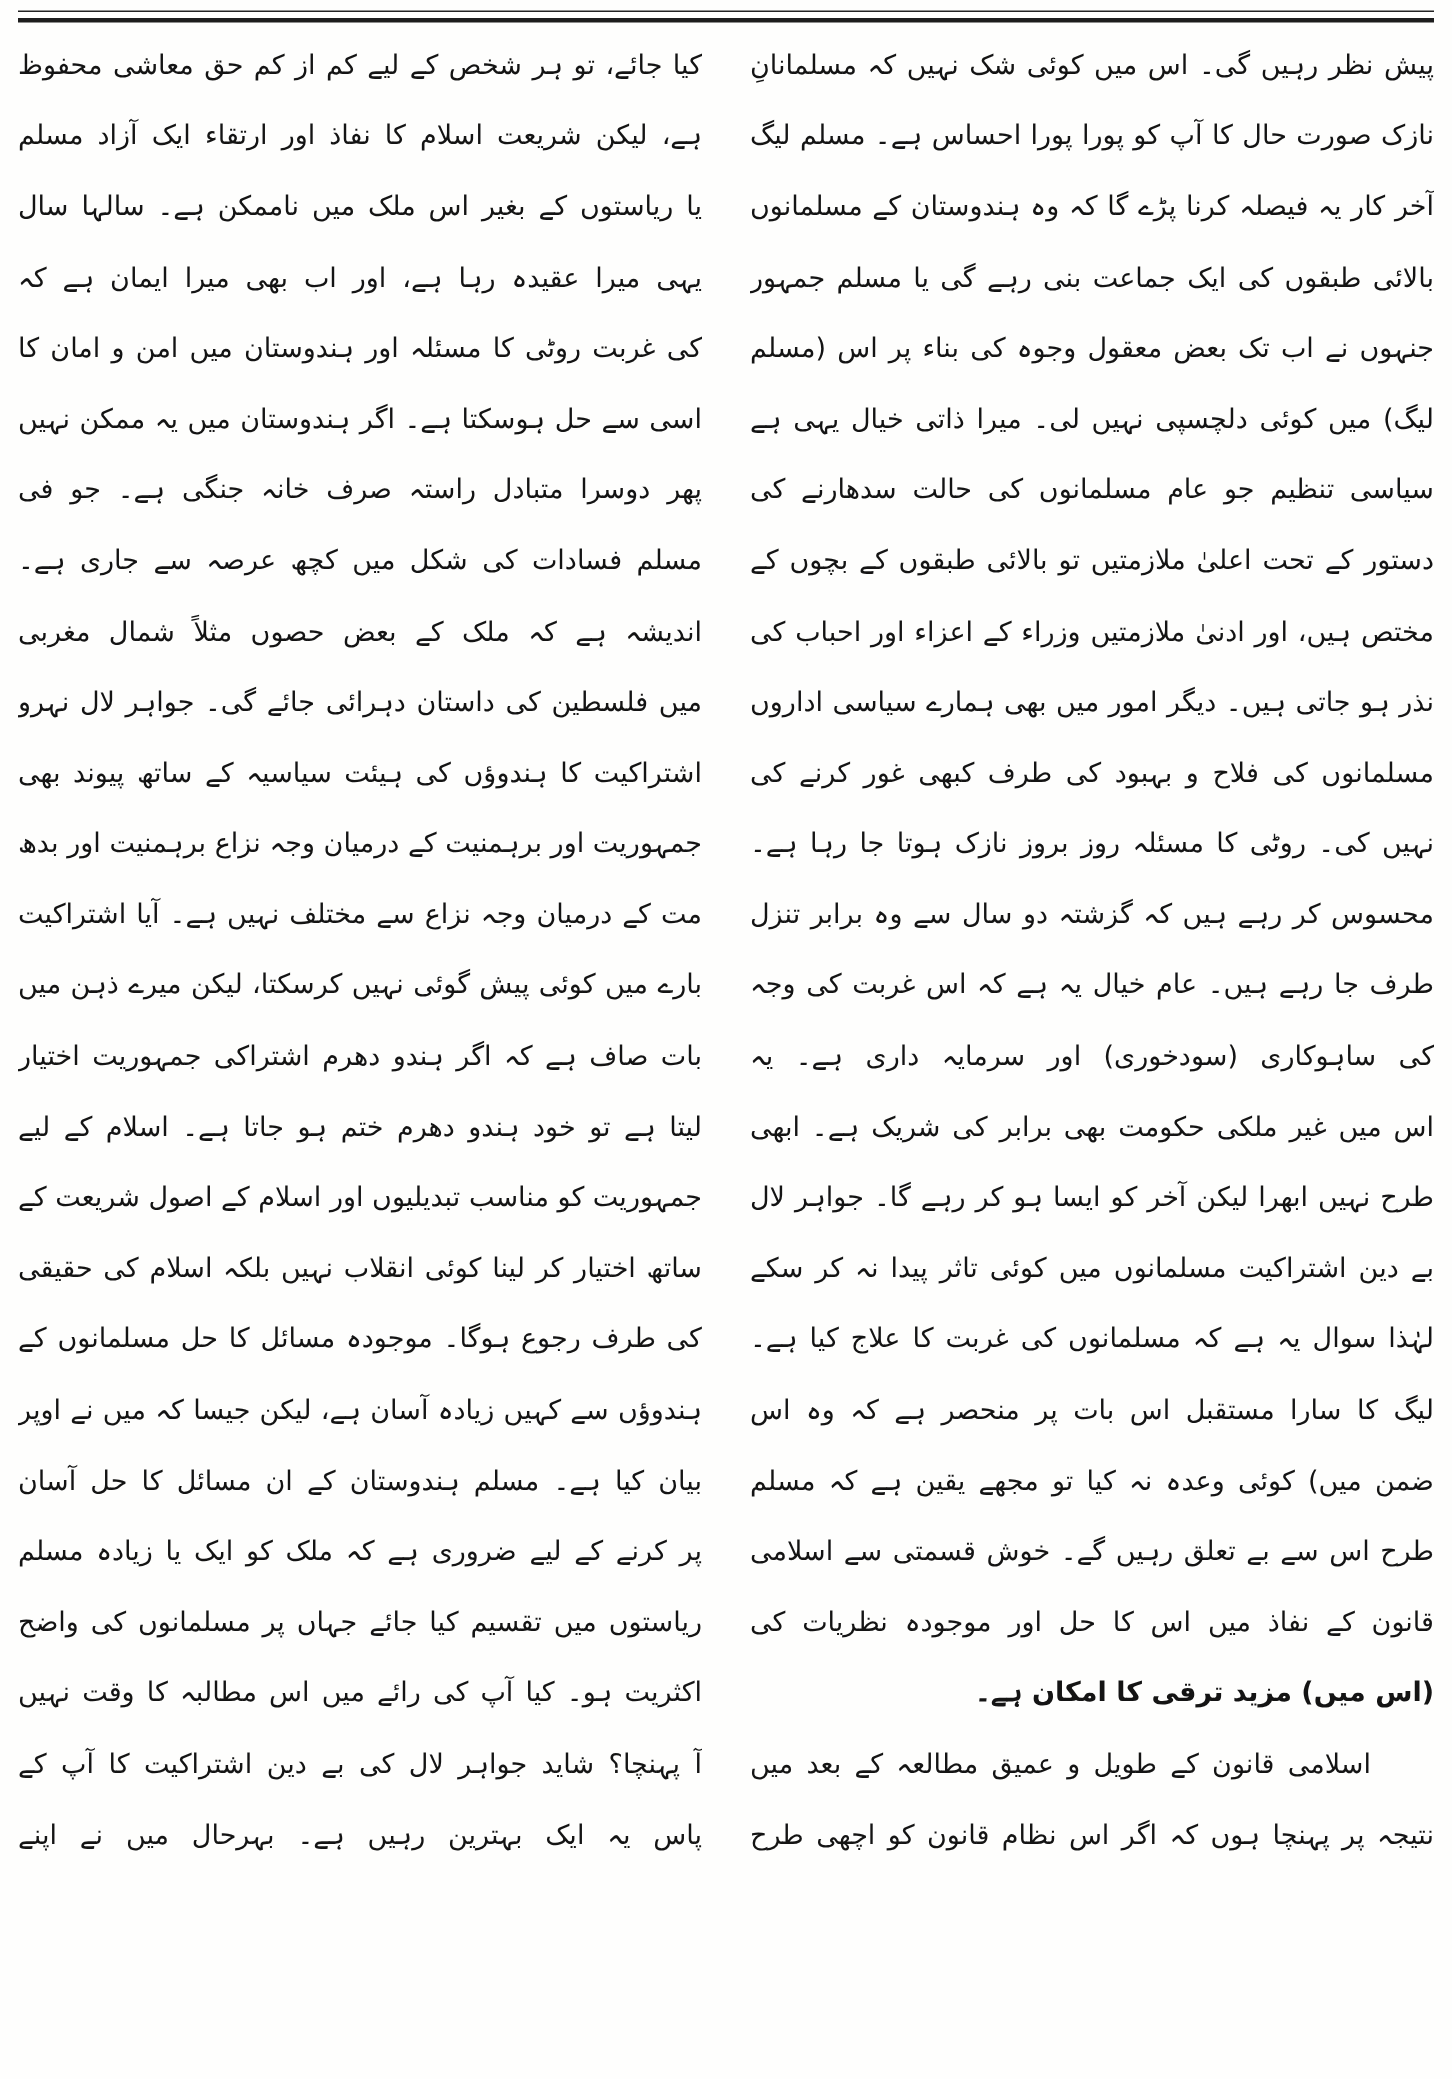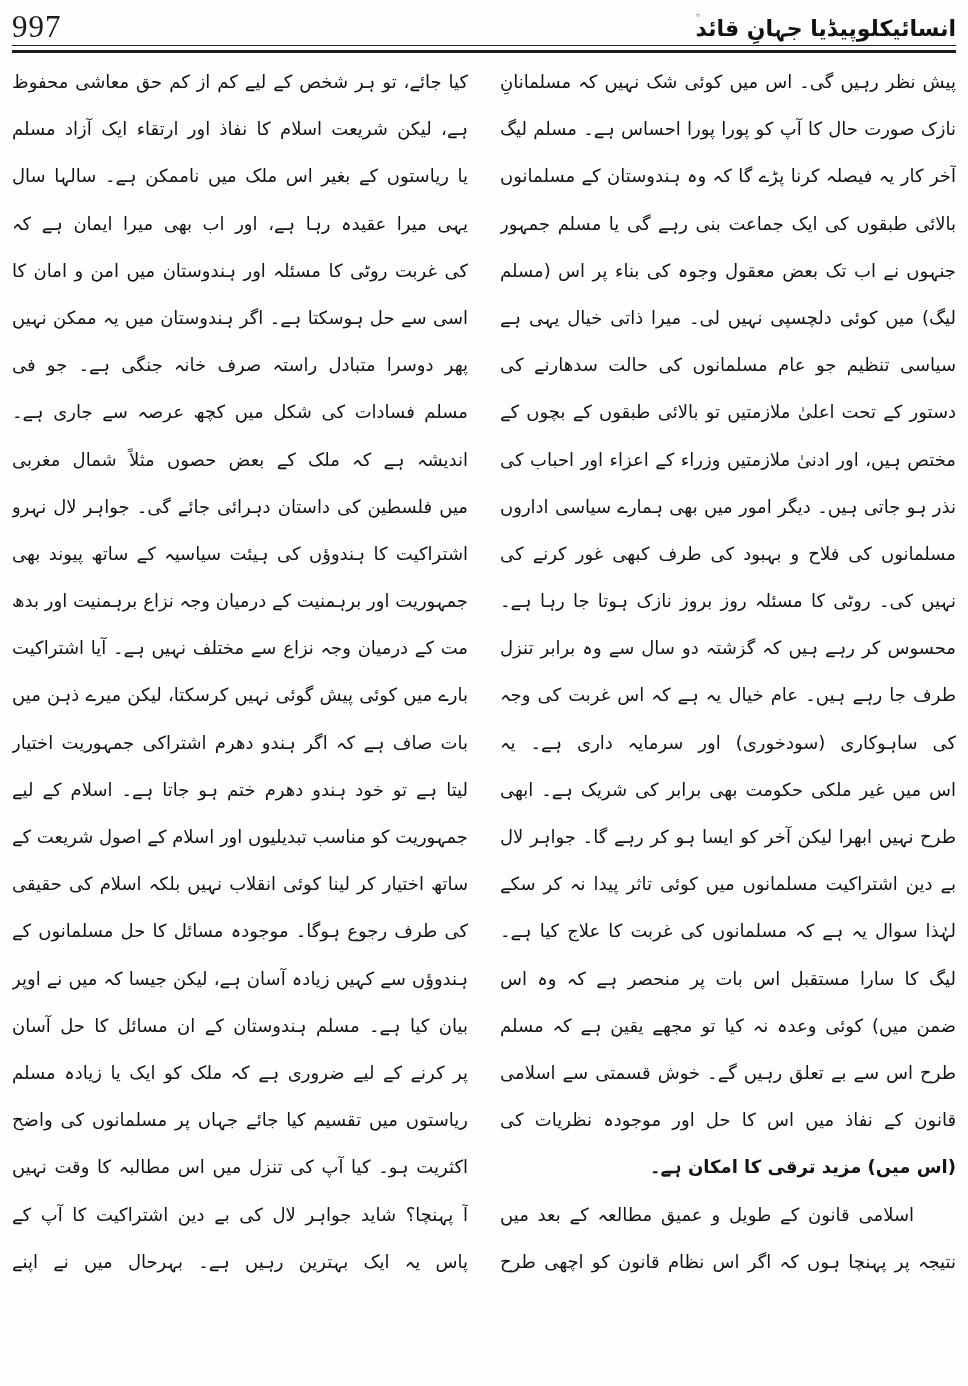--- a/index.html
+++ b/index.html
@@ -46,26 +46,20 @@
     color:#141414;
   }
   .text-line.para-end { text-align:right; text-align-last:right;font-weight:bold; }
   .text-line.indent { padding-right:42px; }
 </style>
 </head>
 <body>
 
 <div class="page">
 
-  <header class="page-header">
-    <div class="page-number">997</div>
-    <div class="book-title">
-      <span>انسائیکلوپیڈیا جہانِ قائد</span><span class="honorific">ؒ</span>
-    </div>
-  </header>
 
   <div class="rule-double"></div>
 
   <main class="columns">
     <section class="col">
         <div class="text-line">پیش نظر رہیں گی۔ اس میں کوئی شک نہیں کہ مسلمانانِ ہند کی</div>
         <div class="text-line">نازک صورت حال کا آپ کو پورا پورا احساس ہے۔ مسلم لیگ کو</div>
         <div class="text-line">آخر کار یہ فیصلہ کرنا پڑے گا کہ وہ ہندوستان کے مسلمانوں کے</div>
         <div class="text-line">بالائی طبقوں کی ایک جماعت بنی رہے گی یا مسلم جمہور کی،</div>
         <div class="text-line">جنہوں نے اب تک بعض معقول وجوہ کی بناء پر اس (مسلم</div>
@@ -108,19 +102,19 @@
         <div class="text-line">بارے میں کوئی پیش گوئی نہیں کرسکتا، لیکن میرے ذہن میں یہ</div>
         <div class="text-line">بات صاف ہے کہ اگر ہندو دھرم اشتراکی جمہوریت اختیار کر</div>
         <div class="text-line">لیتا ہے تو خود ہندو دھرم ختم ہو جاتا ہے۔ اسلام کے لیے اشتراکی</div>
         <div class="text-line">جمہوریت کو مناسب تبدیلیوں اور اسلام کے اصول شریعت کے</div>
         <div class="text-line">ساتھ اختیار کر لینا کوئی انقلاب نہیں بلکہ اسلام کی حقیقی پاکیزگی</div>
         <div class="text-line">کی طرف رجوع ہوگا۔ موجودہ مسائل کا حل مسلمانوں کے لیے</div>
         <div class="text-line">ہندوؤں سے کہیں زیادہ آسان ہے، لیکن جیسا کہ میں نے اوپر</div>
         <div class="text-line">بیان کیا ہے۔ مسلم ہندوستان کے ان مسائل کا حل آسان طور</div>
         <div class="text-line">پر کرنے کے لیے ضروری ہے کہ ملک کو ایک یا زیادہ مسلم</div>
         <div class="text-line">ریاستوں میں تقسیم کیا جائے جہاں پر مسلمانوں کی واضح</div>
-        <div class="text-line">اکثریت ہو۔ کیا آپ کی تنزل میں اس مطالبہ کا وقت نہیں</div>
+        <div class="text-line">اکثریت ہو۔ کیا آپ کی رائے میں اس مطالبہ کا وقت نہیں</div>
         <div class="text-line">آ پہنچا؟ شاید جواہر لال کی بے دین اشتراکیت کا آپ کے</div>
         <div class="text-line">پاس یہ ایک بہترین رہیں ہے۔ بہرحال میں نے اپنے</div>
       </section>
   </main>
 
 </div>
 
 </body></html>

